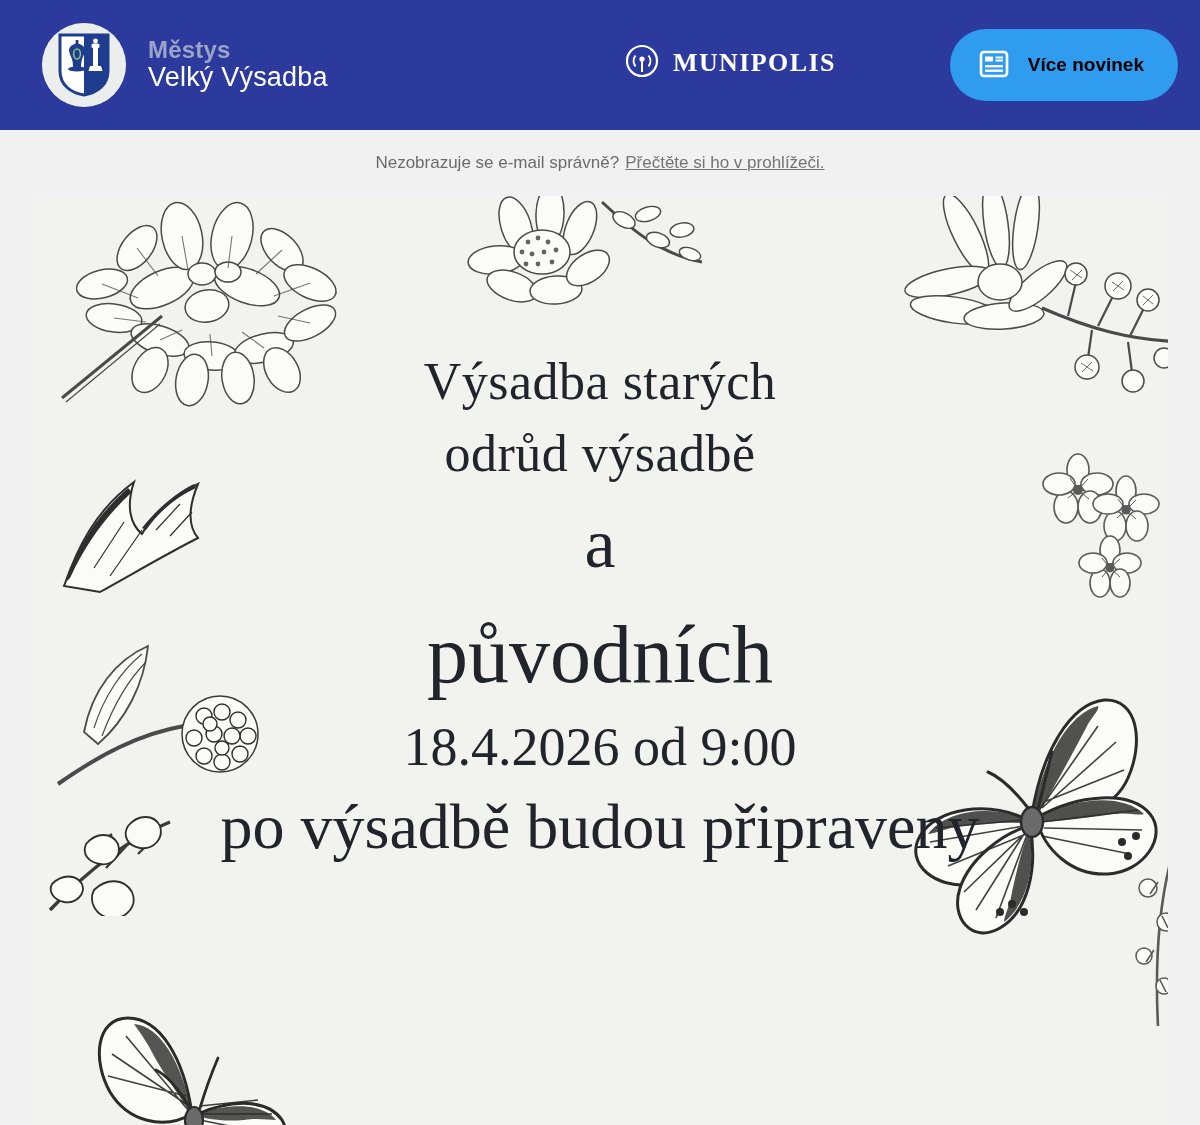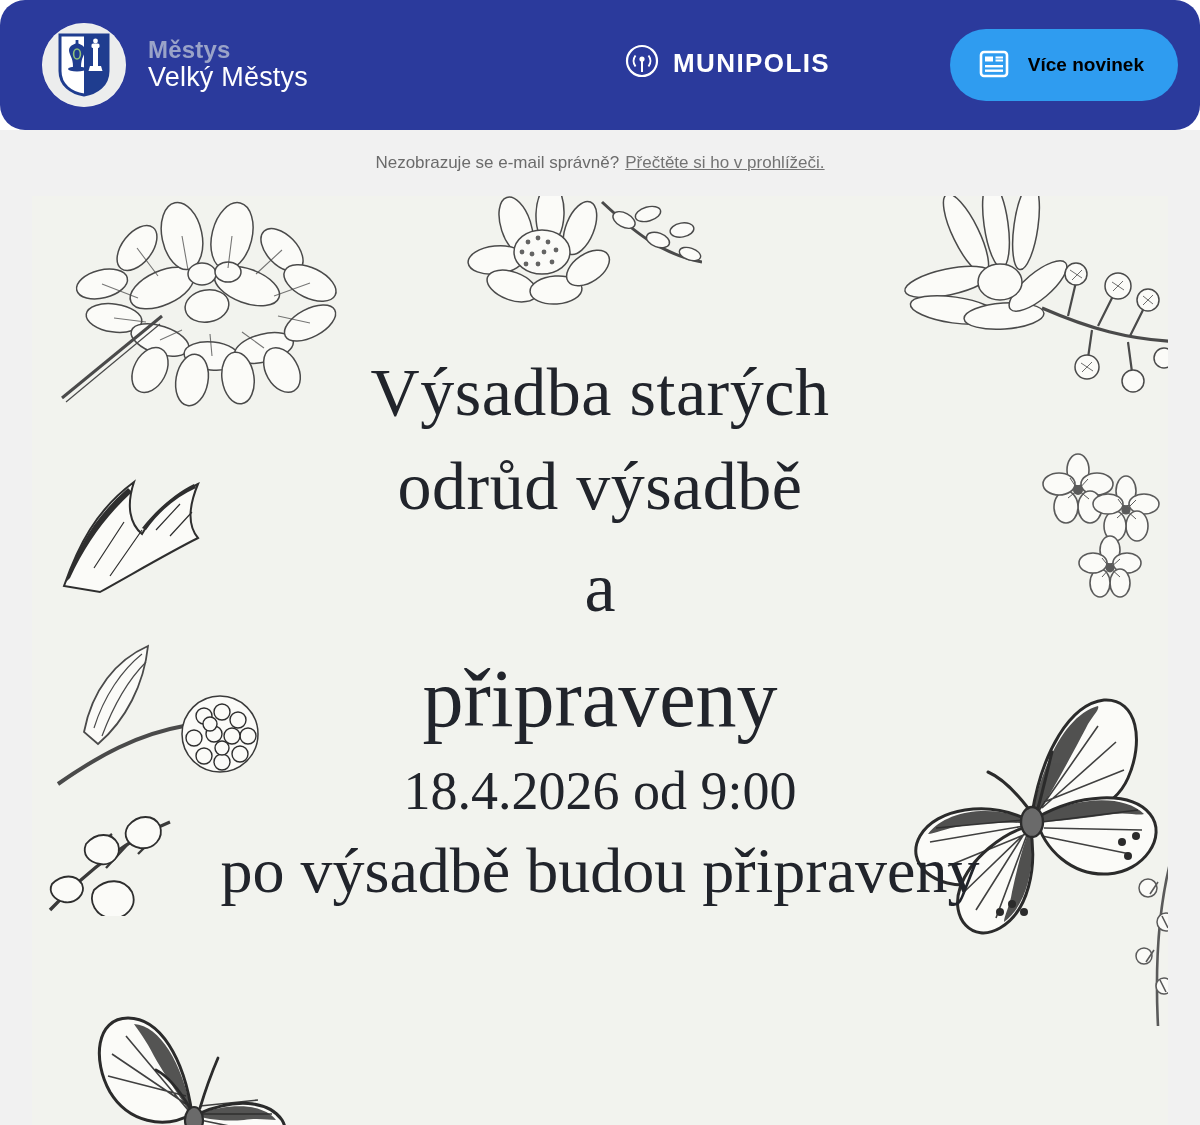--- a/index.html
+++ b/index.html
@@ -17,21 +17,20 @@
 
   
   .header {
     height: 130px;
     background: #2b3a9c;
     display: flex;
     align-items: center;
     position: relative;
     box-sizing: border-box;
     padding: 0 22px 0 42px;
-    border-radius: 25px;
   }
   .brand {
     display: flex;
     align-items: center;
     gap: 22px;
   }
   .crest {
     width: 84px;
     height: 84px;
     border-radius: 50%;
@@ -66,20 +65,21 @@
     top: 44px;
     display: flex;
     align-items: center;
     gap: 14px;
   }
   .munipolis-word {
     font-size: 26px;
     font-weight: bold;
     color: #ffffff;
     letter-spacing: 1.4px;
+    font-family: Liberation Serif, serif;
   }
 
   .more-btn {
     position: absolute;
     right: 22px;
     top: 29px;
     height: 72px;
     padding: 0 34px 0 28px;
     border-radius: 36px;
     background: #2f9cf0;
@@ -136,21 +136,21 @@
     top: 150px;
     text-align: center;
     font-family: "Liberation Serif", serif;
     color: #21242b;
   }
   .line {
     display: block;
     white-space: nowrap;
   }
   .l-title {
-    font-size: 68px;
+    font-size: 52px;
     line-height: 1.38;
     letter-spacing: .5px;
   }
   .l-a {
     font-size: 70px;
     line-height: 1.55;
   }
   .l-sub {
     font-size: 82px;
     line-height: 1.38;
@@ -187,21 +187,21 @@
         <rect x="18.6" y="7" width="2.8" height="4" fill="#1f3d8f"></rect>
 
         <rect x="36" y="15" width="5" height="18" fill="#ffffff"></rect>
         <path d="M33 33 H44 L45.5 38 H31.5 Z" fill="#ffffff"></path>
         <rect x="34.5" y="10.5" width="8" height="4.5" rx="1.6" fill="#ffffff"></rect>
         <circle cx="38.5" cy="8" r="2.4" fill="#ffffff"></circle>
       </svg>
     </div>
     <div class="brand-text">
       <span class="brand-kicker">Městys</span>
-      <span class="brand-name">Velký Městys</span>
+      <span class="brand-name">Velký Výsadba</span>
     </div>
   </div>
 
   <div class="munipolis">
     <span>
       <svg width="34" height="34" viewBox="0 0 34 34" aria-hidden="true">
         <circle cx="17" cy="17" r="15" fill="none" stroke="#ffffff" stroke-width="2.2"></circle>
         <path d="M10.5 22.5 A9 9 0 0 1 10.5 11.5" fill="none" stroke="#ffffff" stroke-width="2"></path>
         <path d="M23.5 11.5 A9 9 0 0 1 23.5 22.5" fill="none" stroke="#ffffff" stroke-width="2"></path>
         <circle cx="17" cy="15" r="2.6" fill="#ffffff"></circle>
@@ -492,19 +492,19 @@
         <g fill="none" stroke="#5a5a5a" stroke-width="1.6">
           <path d="M66 46 L58 58 M70 80 L76 92 M62 114 L54 126 M68 144 L74 156"></path>
         </g>
       </svg>
     </div>
 
     <div class="poster-text">
       <span class="line l-title">Výsadba starých</span>
       <span class="line l-title">odrůd  výsadbě</span>
       <span class="line l-a">a</span>
-      <span class="line l-sub">připraveny</span>
+      <span class="line l-sub">původních</span>
       <span class="line l-info">18.4.2026 od 9:00</span>
       <span class="line l-cut">po výsadbě budou připraveny</span>
     </div>
 
   </div>
 </div>
 
 </body></html>

